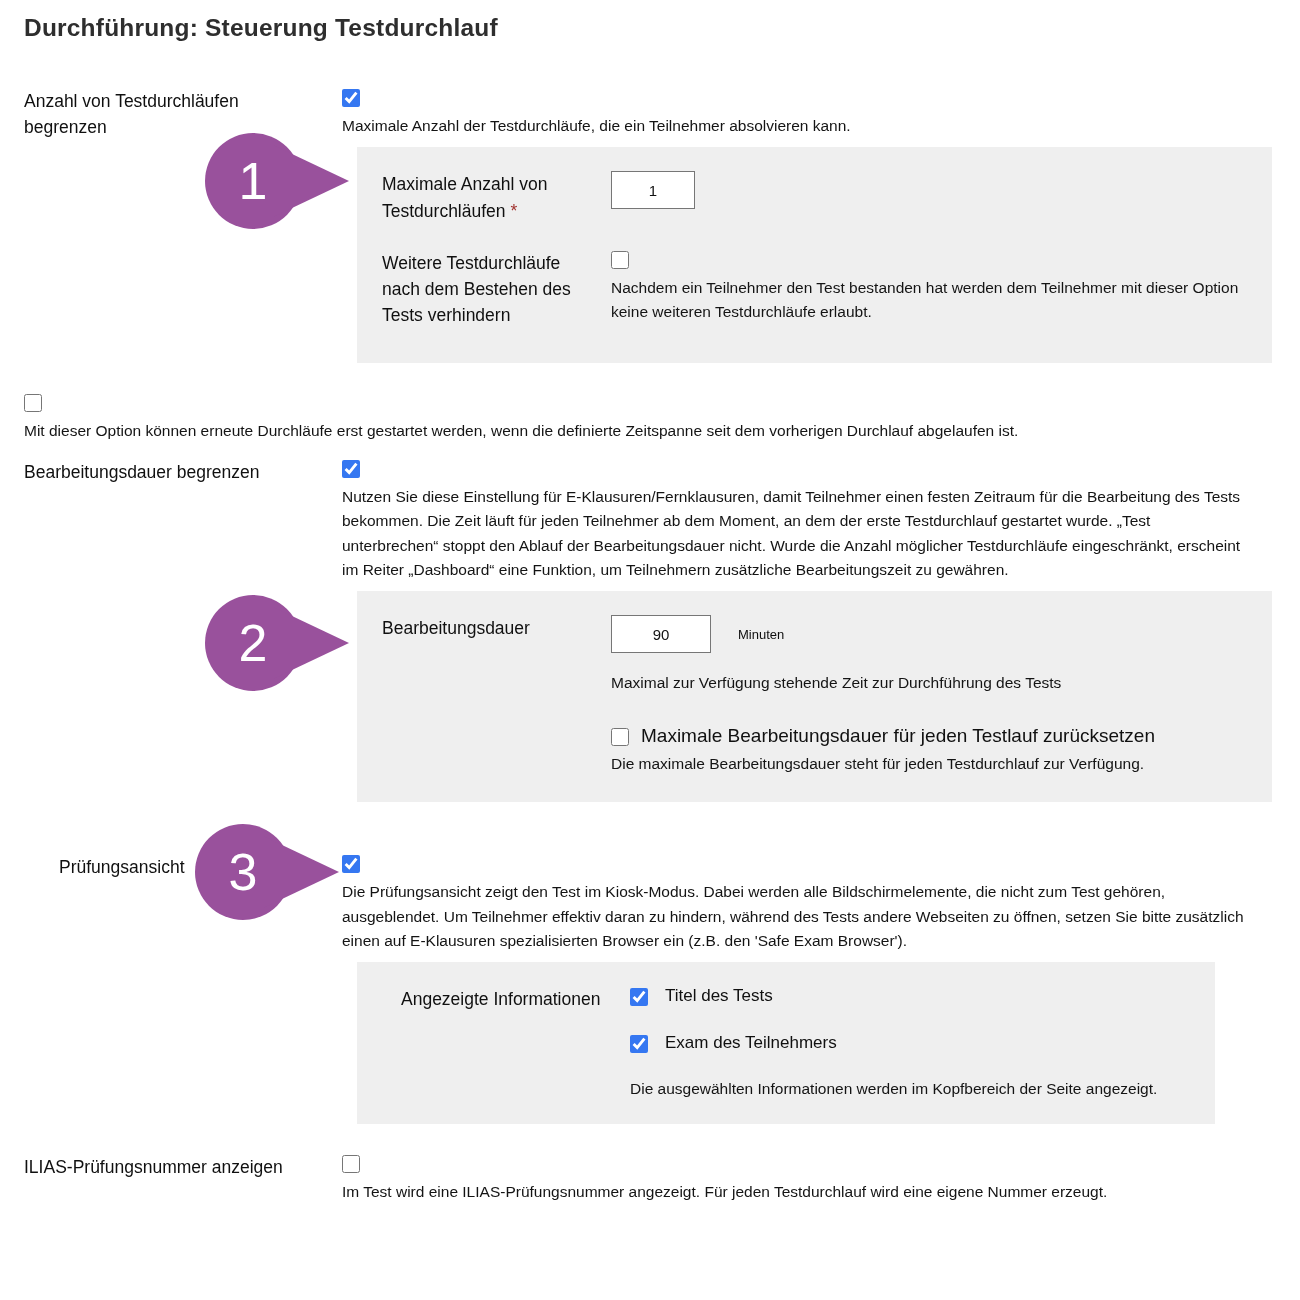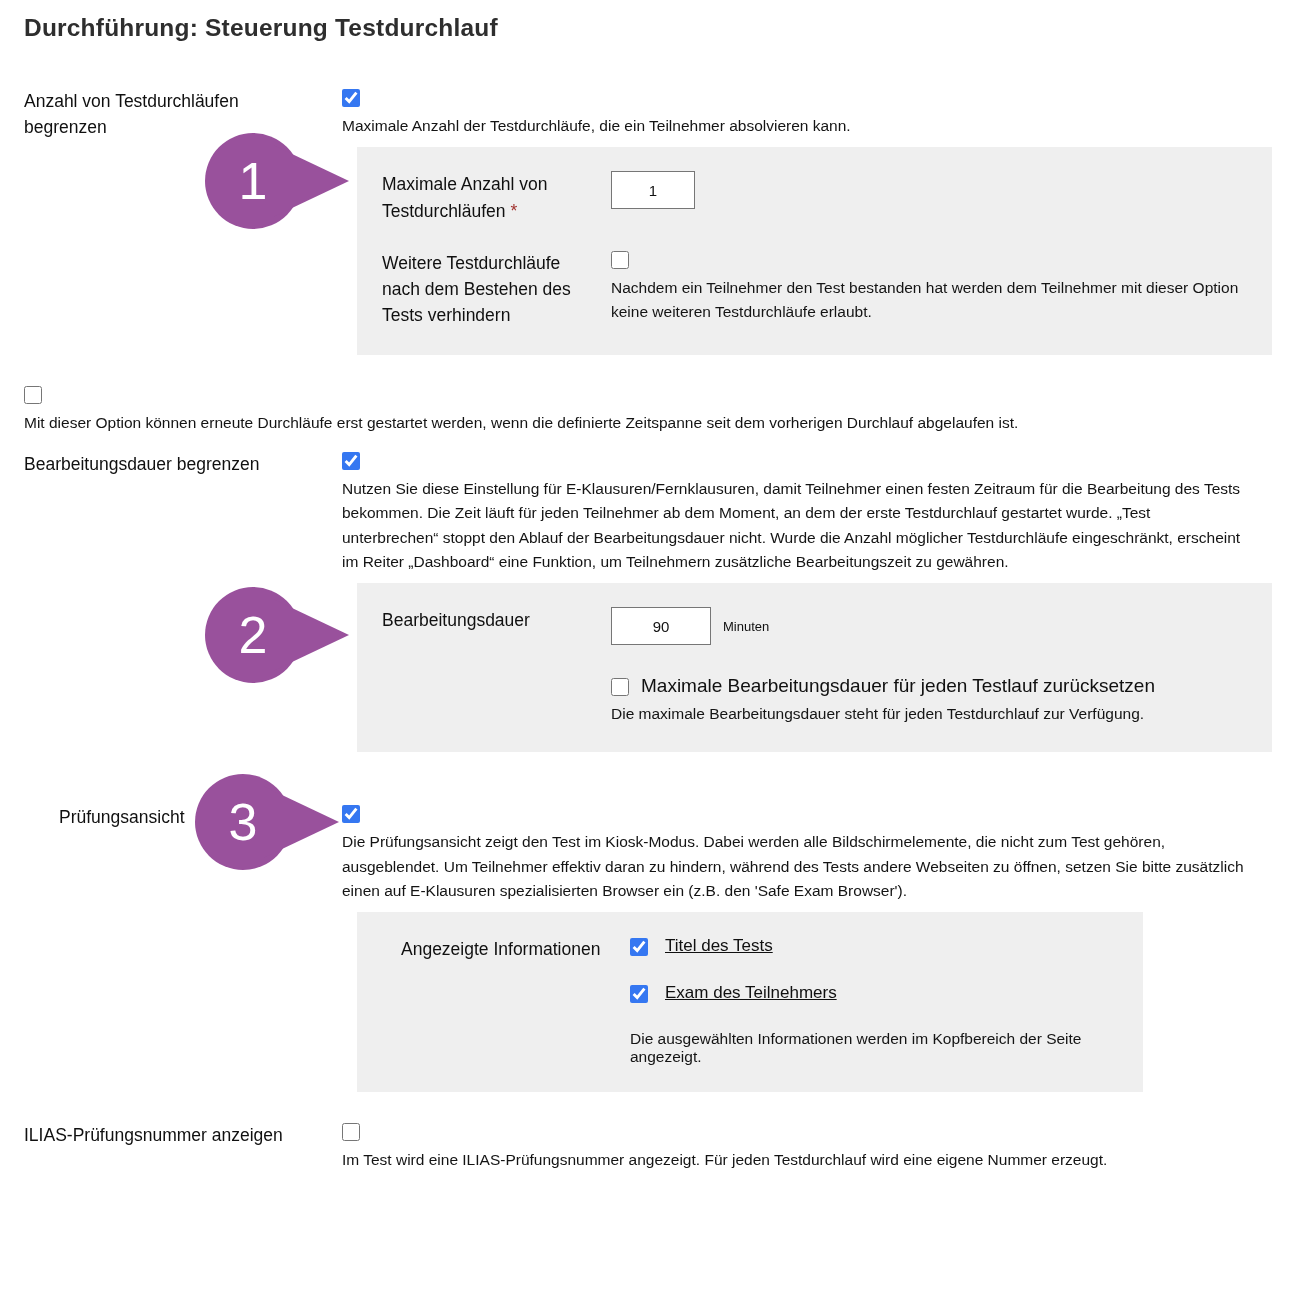--- a/index.html
+++ b/index.html
@@ -25,43 +25,43 @@
   }
   .row-label.indented{padding-left:35px;}
   .row-content{flex:1;min-width:0;padding-right:26px;}
   .desc{font-size:15.5px;line-height:1.57;color:#141414;margin-top:7px;}
   .cb{width:18px;height:18px;accent-color:var(--accent);margin:1px 0 0 0;display:inline-block;vertical-align:top;}
   .panel{
     background:var(--panel-bg);margin-top:9px;margin-left:15px;
     padding:24px 30px 26px 25px;
   }
   .panel-wide{width:915px;}
-  .panel-narrow{width:786px;padding-left:44px;}
+  .panel-narrow{width:858px;padding-left:44px;}
   .panel-row{display:flex;margin-bottom:26px;}
-  .panel-row:last-child{margin-bottom:0;}
+  .panel-row:last-child{margin-bottom:8px;}
   .panel-label{
     flex:0 0 229px;padding-right:16px;font-size:17.5px;line-height:1.5;color:#101010;hyphens:auto;
   }
   .panel-content{flex:1;min-width:0;}
   .required-mark{color:var(--required);}
   .text-input{
     height:38px;border:1px solid #767676;background:#fff;color:#111;
     font-family:inherit;font-size:15px;text-align:center;padding:0 6px;
   }
   .input-small{width:84px;}
   .input-medium{width:100px;}
-  .inline-input-row{display:flex;align-items:center;gap:12px;}
+  .inline-input-row{display:flex;align-items:center;gap:27px;}
   .unit-label{font-size:13px;color:#101010;}
   .indent-block{margin-left:229px;}
   .help-text{font-size:15.5px;line-height:1.55;color:#141414;margin-top:18px;}
   .reset-row{display:flex;align-items:center;gap:12px;margin-top:30px;}
   .reset-label{font-size:19px;color:#101010;}
   .sub-note{font-size:15.5px;line-height:1.55;color:#141414;margin-top:5px;}
   .option-row{display:flex;align-items:center;gap:17px;margin-bottom:27px;}
-  .option-label{font-size:17px;color:#101010;text-decoration:underline;}
+  .option-label{font-size:17px;color:#101010;}
   .panel-note{font-size:15.5px;color:#141414;margin-top:20px;}
   
   .callout{position:absolute;width:150px;height:104px;pointer-events:none;z-index:5;}
   .callout svg{position:absolute;left:0;top:0;}
   .callout .num{
     position:absolute;left:0;top:0;width:100px;height:104px;display:flex;
     align-items:center;justify-content:center;color:#fff;font-size:52px;font-weight:500;
   }
   .callout-1{left:179px;top:41px;}
   .callout-2{left:179px;top:132px;}
@@ -125,20 +125,21 @@
         <div class="panel-row" style="margin-bottom:0;">
           <div class="panel-label">Bearbeitungsdauer</div>
           <div class="panel-content">
             <div class="inline-input-row">
               <input type="text" class="text-input input-medium" value="90" style="">
               <span class="unit-label">Minuten</span>
             </div>
           </div>
         </div>
         <div class="indent-block">
+          <div class="help-text">Maximal zur Verfügung stehende Zeit zur Durchführung des Tests</div>
           <div class="reset-row">
             <input type="checkbox" class="cb" style="">
             <span class="reset-label">Maximale Bearbeitungsdauer für jeden Testlauf zurücksetzen</span>
           </div>
           <div class="sub-note">Die maximale Bearbeitungsdauer steht für jeden Testdurchlauf zur Verfügung.</div>
         </div>
       </div>
     </div>
     <div class="callout callout-2">
       <svg width="150" height="104" viewBox="0 0 150 104">

